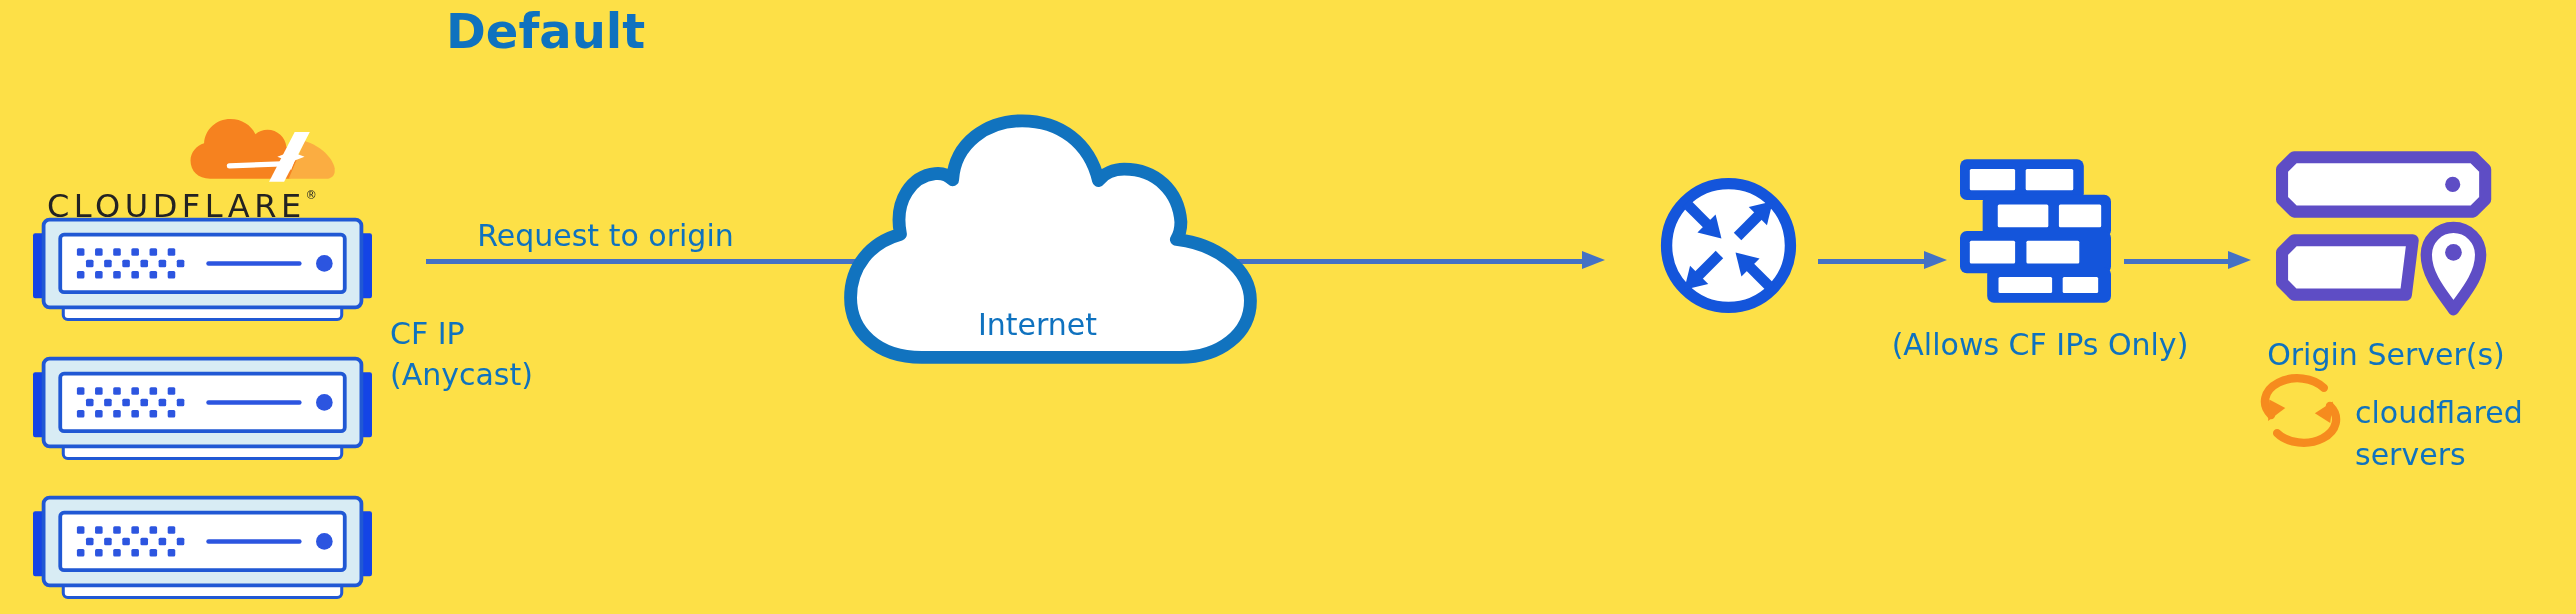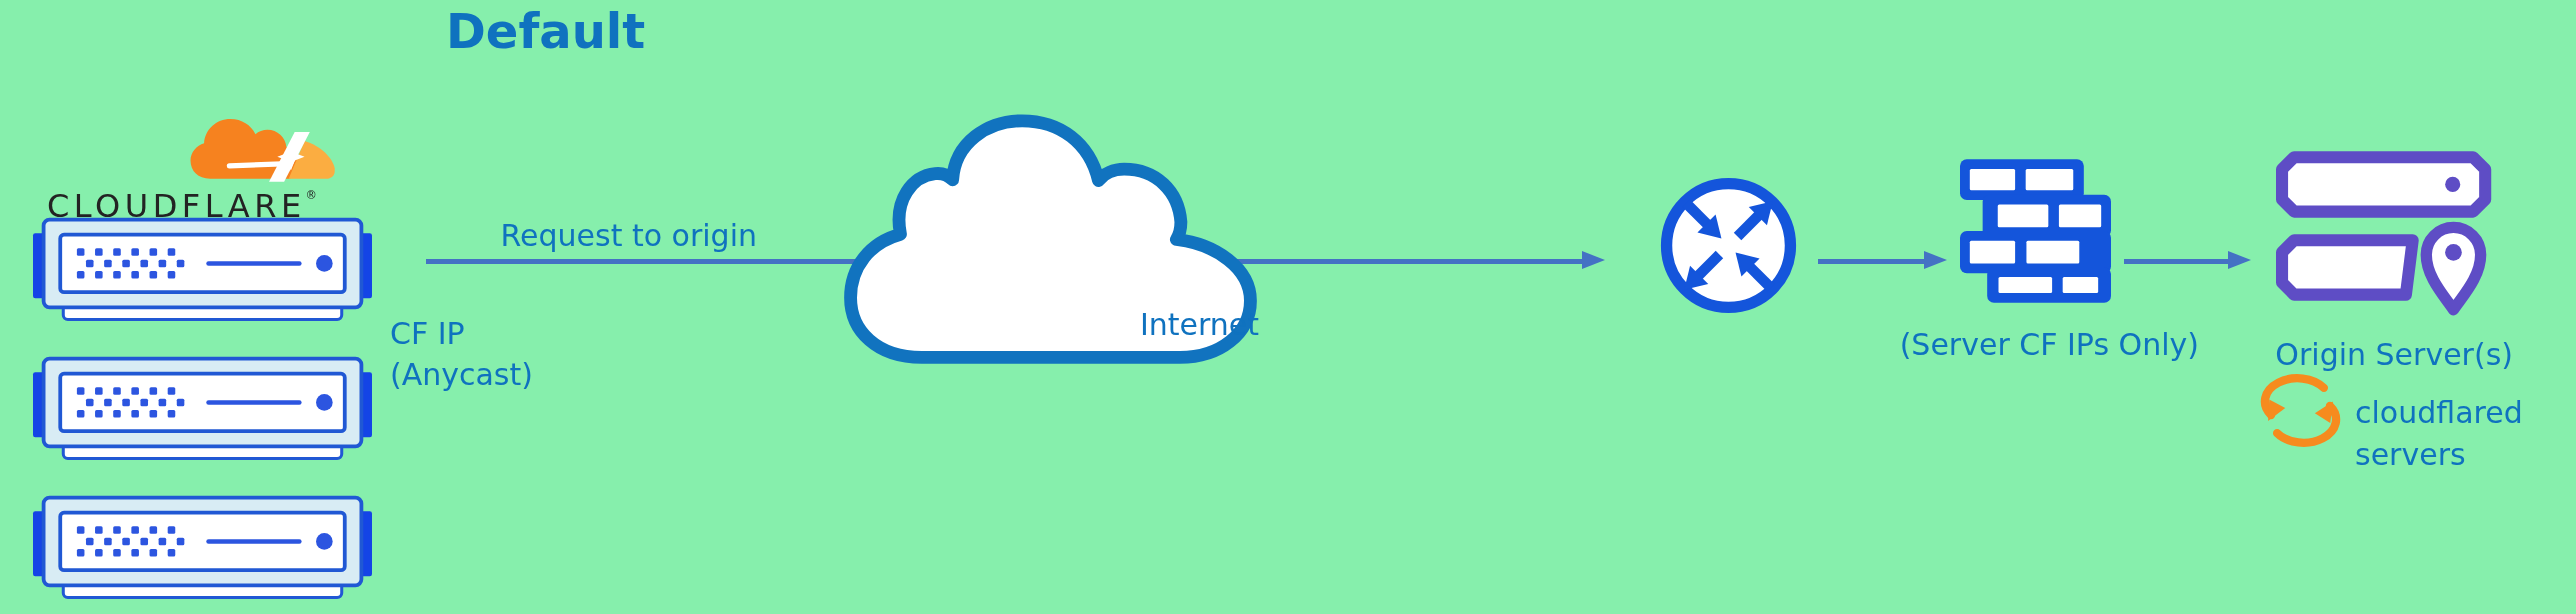--- a/index.html
+++ b/index.html
@@ -12,29 +12,29 @@
     --orange-light:#FBAD41;
     --sync-orange:#F68B1E;
     --server-fill:#D8ECF4;
     --server-stroke:#2058D4;
     --tab-blue:#1444E6;
     --dot-blue:#2C55E0;
     --wordmark-black:#232323;
   }
   *{margin:0;padding:0;box-sizing:border-box}
   html,body{background:#fff}
-  .canvas{position:relative;width:2576px;height:614px;background:#86efac;overflow:hidden;
+  .canvas{position:relative;width:2576px;height:614px;background:#fde047;overflow:hidden;
           font-family:"DejaVu Sans","Liberation Sans",sans-serif}
   .abs{position:absolute}
   .title{left:446px;top:4.5px;font-size:48px;font-weight:600;color:var(--text-blue);line-height:53px}
   .wordmark{left:47px;top:179px;font-size:32px;font-weight:400;letter-spacing:4.5px;
             color:var(--wordmark-black);line-height:33px;white-space:nowrap}
   .wordmark sup{font-size:11.4px;letter-spacing:0;vertical-align:18px}
   .label{color:var(--text-blue);font-size:30px;line-height:41px}
-  .center{text-align:right}
+  .center{text-align:center}
   .connector{height:5.3px;background:var(--arrow-blue);top:259px}
   .ahead{width:0;height:0;border-top:9.8px solid transparent;border-bottom:9.8px solid transparent;
          border-left:23px solid var(--arrow-blue);top:251px}
   .behind{z-index:1}
   .front{z-index:2}
   svg{display:block;overflow:visible}
 </style>
 </head>
 <body>
 
@@ -147,21 +147,21 @@
         <rect x="87" y="13" width="63" height="28" rx="2"></rect>
       <rect x="50" y="60" width="67" height="30" rx="2"></rect>
         <rect x="131" y="60" width="56" height="30" rx="2"></rect>
       <rect x="13" y="108" width="60" height="30" rx="2"></rect>
         <rect x="88" y="108" width="70" height="30" rx="2"></rect>
       <rect x="51" y="156" width="71" height="21" rx="2"></rect>
         <rect x="136" y="156" width="47" height="21" rx="2"></rect>
     </g>
   </svg>
   <div class="abs label center" style="left:1881px;top:324px;width:318px">
-    <div>(Server CF IPs Only)</div>
+    <div>(Allows CF IPs Only)</div>
   </div>
 
   <div class="abs connector" style="left:2124px;width:106px"></div>
   <div class="abs ahead" style="left:2228px"></div>
 
   <svg class="abs" style="left:2276px;top:151px" width="219" height="168" viewBox="0 0 290 222">
     <path d="M24,8 H261 L277,24 V64 L261,80 H24 L8,64 V24 Z" fill="#fff" stroke="var(--purple)" stroke-width="16" stroke-linejoin="round"></path>
     <circle cx="234" cy="44" r="10" fill="var(--purple)"></circle>
     <path d="M24,118 H181 L172,190 H24 L8,174 V134 Z" fill="#fff" stroke="var(--purple)" stroke-width="16" stroke-linejoin="round"></path>
     <path d="M235,210 C224,193 199,167 199,137 A36,36 0 1 1 271,137 C271,167 246,193 235,210 Z" fill="#fff" stroke="var(--purple)" stroke-width="15" stroke-linejoin="round"></path>

